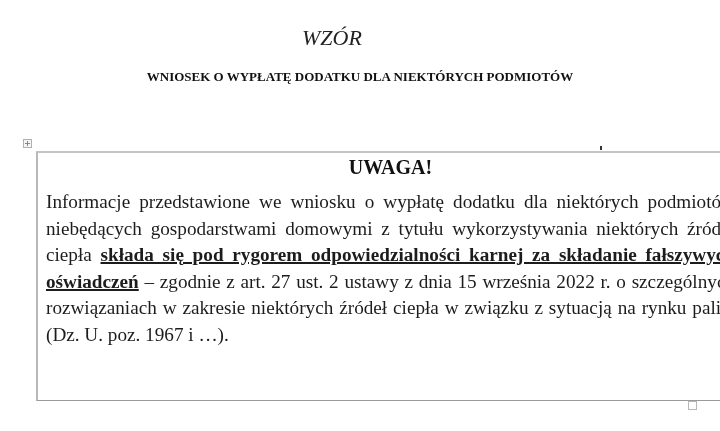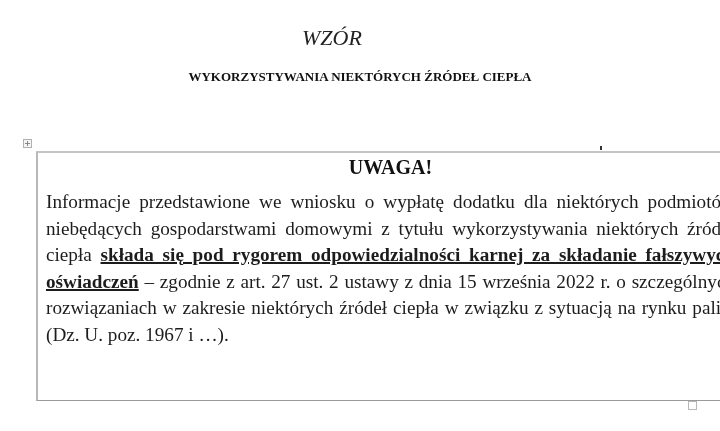--- a/index.html
+++ b/index.html
@@ -48,21 +48,21 @@
     position:absolute; left:688px; top:401px; width:9px; height:9px;
     border:1px solid #b8b8b8; box-sizing:border-box; background:#fff;
   }
 </style>
 </head>
 <body>
 
 <div class="title">WZÓR</div>
 
 <div class="heading">
-  <div>WYKORZYSTYWANIA NIEKTÓRYCH ŹRÓDEŁ CIEPŁA</div>
+  <div>WNIOSEK O WYPŁATĘ DODATKU DLA NIEKTÓRYCH PODMIOTÓW</div>
 </div>
 
 <div class="move-handle"></div>
 <div class="top-mark"></div>
 
 <div class="notice-box">
   <div class="notice-title">UWAGA!</div>
   <div class="notice-body"><span>Informacje przedstawione we wniosku o wypłatę dodatku dla niektórych podmiotów niebędących gospodarstwami domowymi z tytułu wykorzystywania niektórych źródeł ciepła </span><span class="em">składa się pod rygorem odpowiedzialności karnej za składanie fałszywych oświadczeń</span><span> – zgodnie z art. 27 ust. 2 ustawy z dnia 15 września 2022 r. o szczególnych rozwiązaniach w zakresie niektórych źródeł ciepła w związku z sytuacją na rynku paliw (Dz. U. poz. 1967 i …).</span></div>
 </div>
 

